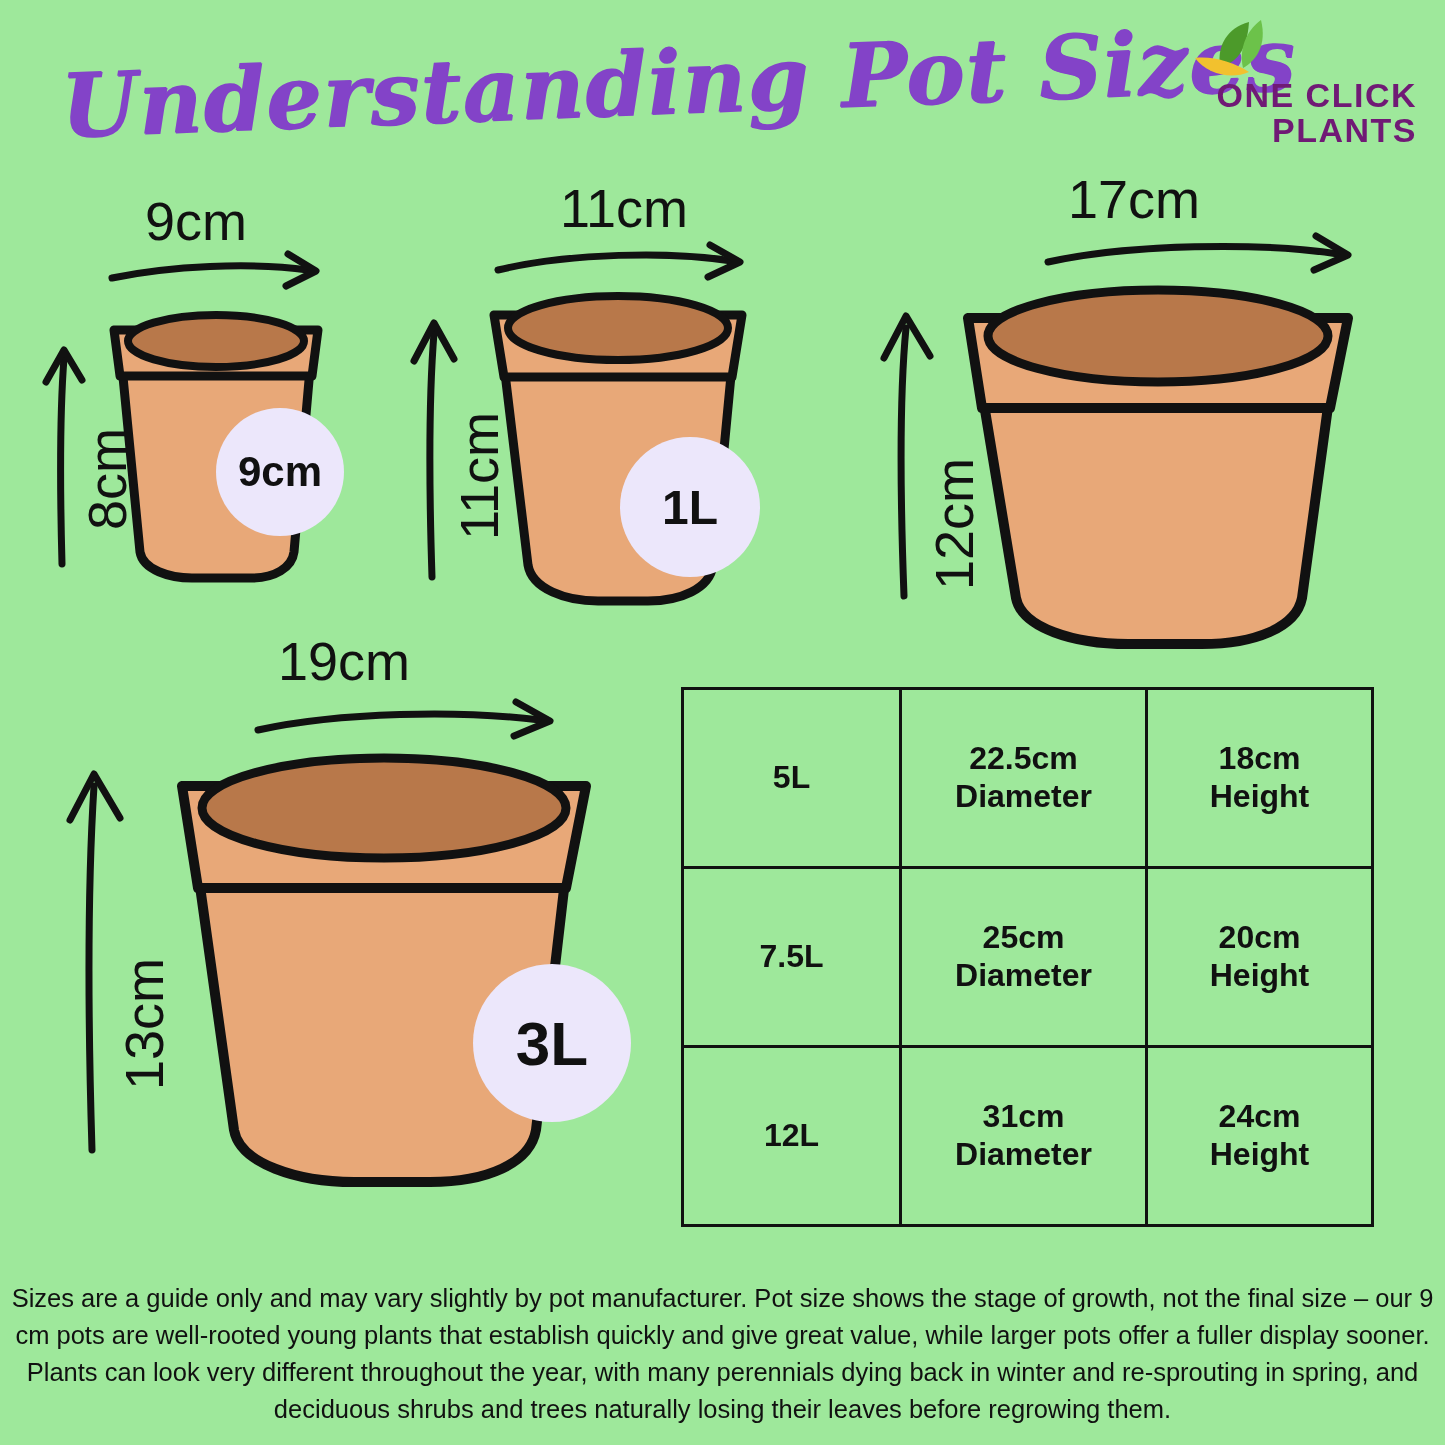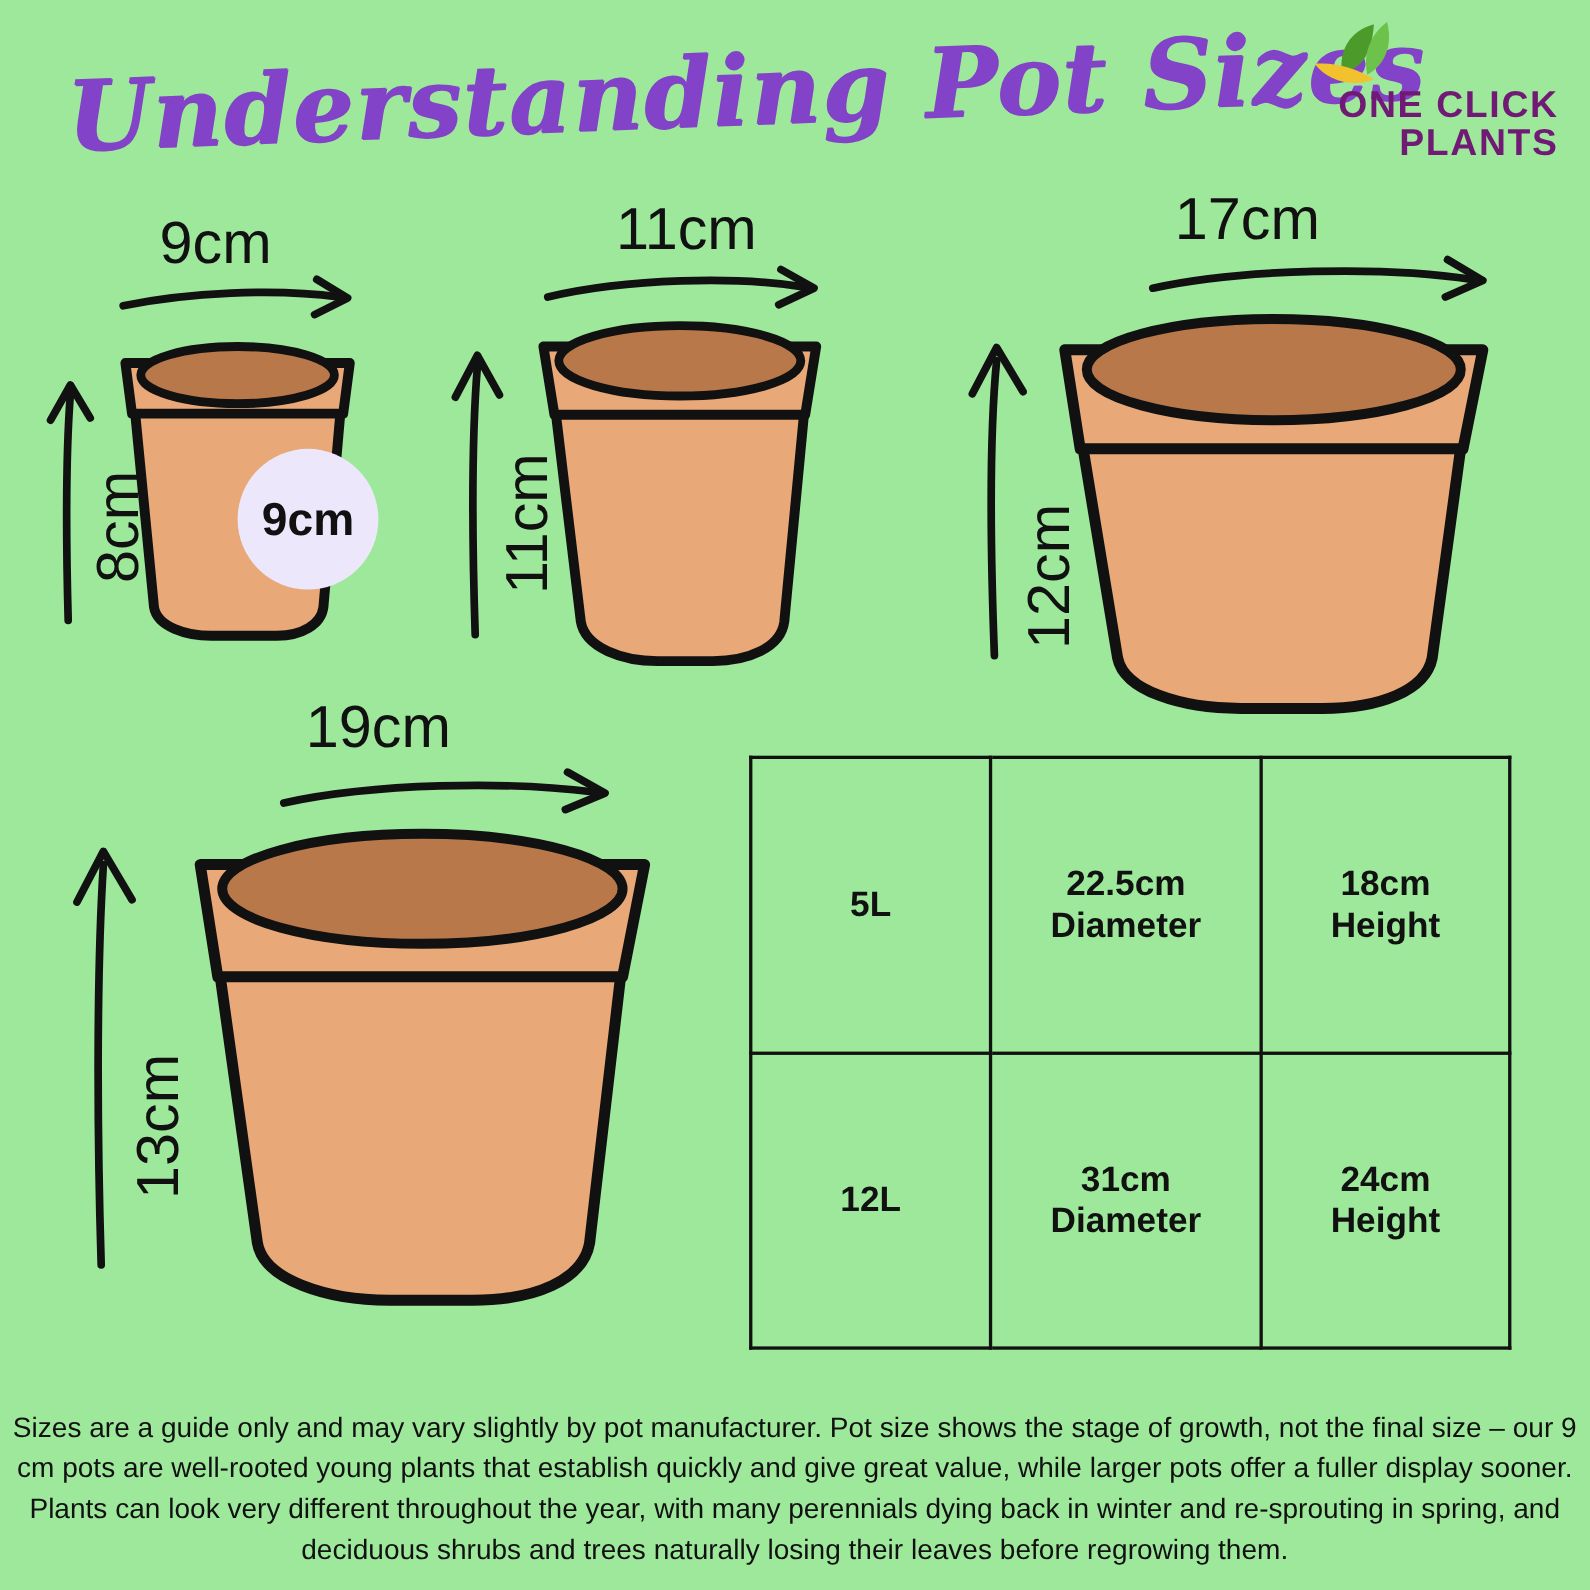--- a/index.html
+++ b/index.html
@@ -182,20 +182,21 @@
       <path d="M330 80 L360 97 L328 112" stroke="#111" stroke-width="7" fill="none" stroke-linecap="round" stroke-linejoin="round"></path>
       <path d="M52 412 C49 320 49 230 54 168" stroke="#111" stroke-width="7" fill="none" stroke-linecap="round"></path>
       <path d="M34 196 L54 158 L74 194" stroke="#111" stroke-width="7" fill="none" stroke-linecap="round" stroke-linejoin="round"></path>
 
       <path d="M124 200 L148 400 C152 424 186 436 218 436 L268 436 C300 436 330 424 333 400 L352 200 Z" fill="#e8a878" stroke="#111" stroke-width="9" stroke-linejoin="round"></path>
 
       <path d="M114 150 L362 150 L352 212 L124 212 Z" fill="#e8a878" stroke="#111" stroke-width="9" stroke-linejoin="round"></path>
       <ellipse cx="238" cy="163" rx="110" ry="32" fill="#b8784a" stroke="#111" stroke-width="8"></ellipse>
     </svg>
 
+    <div class="badge" style="left:240px; top:272px; width:140px; height:140px; font-size:48px;">1L</div>
   </div>
 
   <div class="pot-group" style="left:830px; top:150px; width:600px; height:520px;">
 
     <div class="dim-top" style="left:238px; top:18px;">17cm</div>
     <div class="dim-side" style="left:93px; top:440px;">12cm</div>
 
     <svg width="600" height="520" viewBox="0 0 600 520">
       <path d="M218 112 C300 94 430 92 508 104" stroke="#111" stroke-width="7" fill="none" stroke-linecap="round"></path>
       <path d="M486 86 L518 105 L484 120" stroke="#111" stroke-width="7" fill="none" stroke-linecap="round" stroke-linejoin="round"></path>
@@ -220,29 +221,37 @@
       <path d="M506 82 L540 101 L504 116" stroke="#111" stroke-width="7" fill="none" stroke-linecap="round" stroke-linejoin="round"></path>
       <path d="M82 530 C78 400 78 260 84 166" stroke="#111" stroke-width="7" fill="none" stroke-linecap="round"></path>
       <path d="M60 200 L84 154 L110 198" stroke="#111" stroke-width="7" fill="none" stroke-linecap="round" stroke-linejoin="round"></path>
 
       <path d="M188 252 L224 510 C230 544 288 562 344 562 L420 562 C476 562 520 544 526 510 L556 252 Z" fill="#e8a878" stroke="#111" stroke-width="10" stroke-linejoin="round"></path>
 
       <path d="M172 166 L576 166 L556 268 L188 268 Z" fill="#e8a878" stroke="#111" stroke-width="10" stroke-linejoin="round"></path>
       <ellipse cx="374" cy="188" rx="182" ry="50" fill="#b8784a" stroke="#111" stroke-width="9"></ellipse>
     </svg>
 
+    <div class="badge" style="left:463px; top:344px; width:158px; height:158px; font-size:62px;">3L</div>
   </div>
 
   <table id="size-table">
     <tbody>
       <tr>
         <td class="vol">5L</td>
         <td class="dia" style="white-space:pre-line;">22.5cm
 Diameter</td>
         <td class="hei" style="white-space:pre-line;">18cm
+Height</td>
+      </tr>
+      <tr>
+        <td class="vol">7.5L</td>
+        <td class="dia" style="white-space:pre-line;">25cm
+Diameter</td>
+        <td class="hei" style="white-space:pre-line;">20cm
 Height</td>
       </tr>
       <tr>
         <td class="vol">12L</td>
         <td class="dia" style="white-space:pre-line;margin-left:20px;">31cm
 Diameter</td>
         <td class="hei" style="white-space:pre-line;">24cm
 Height</td>
       </tr>
     </tbody>

